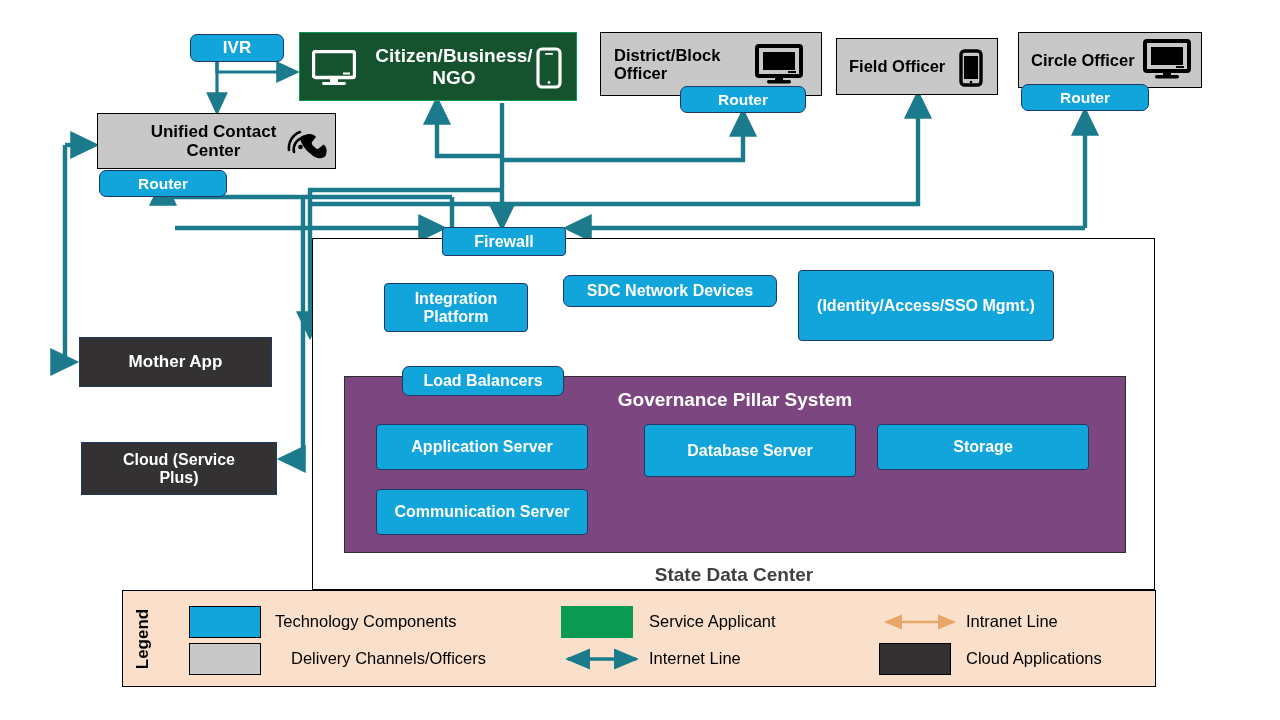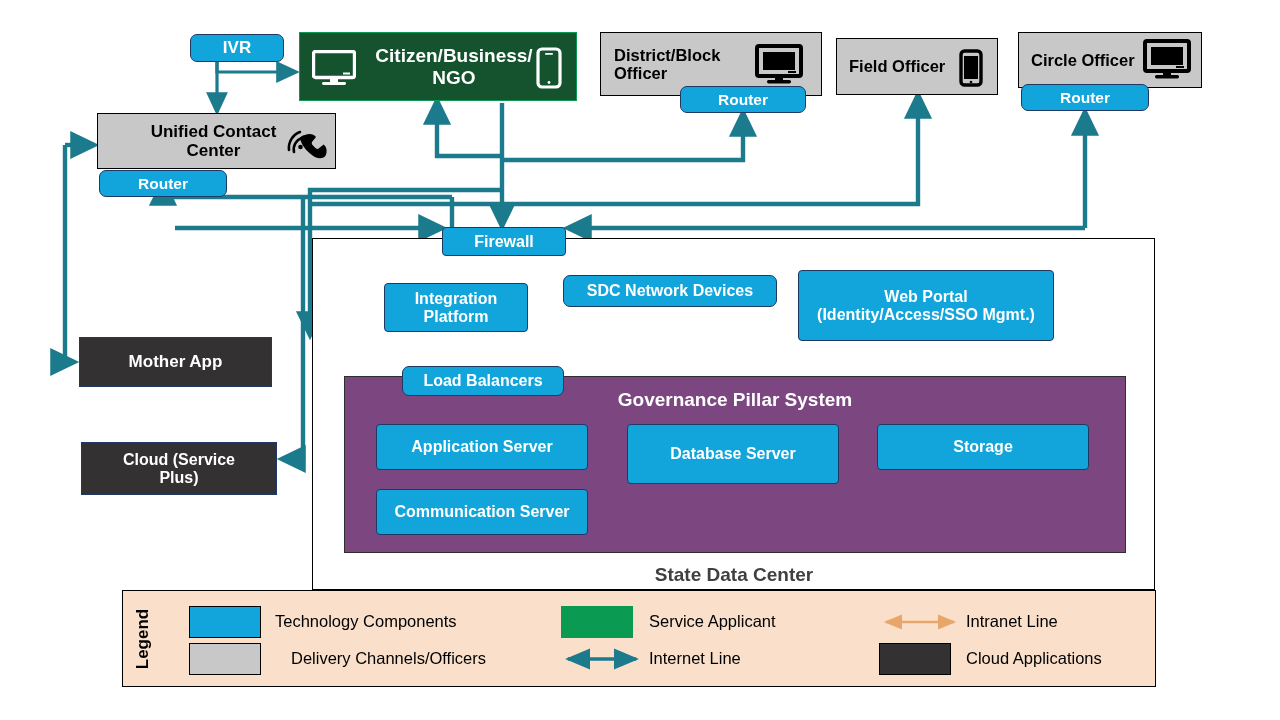--- a/index.html
+++ b/index.html
@@ -211,21 +211,21 @@
   </div>
 
   <div class="node pillar" style="left:344px;top:376px;width:782px;height:177px;display:block;"></div>
   <div class="node" style="left:560px;top:388px;width:350px;height:24px;font-size:19px;font-weight:bold;color:#ffffff;">
     <span class="lbl">Governance Pillar System</span>
   </div>
 
   <div class="node tech sq" style="left:376px;top:424px;width:212px;height:46px;font-size:16px;">
     <span class="lbl">Application Server</span>
   </div>
-  <div class="node tech sq" style="left:627px;top:424px;width:212px;height:60px;font-size:16px;">
+  <div class="node tech sq" style="left:644px;top:424px;width:212px;height:53px;font-size:16px;">
     <span class="lbl">Database Server</span>
   </div>
   <div class="node tech sq" style="left:877px;top:424px;width:212px;height:46px;font-size:16px;">
     <span class="lbl">Storage</span>
   </div>
   <div class="node tech sq" style="left:376px;top:489px;width:212px;height:46px;font-size:16px;">
     <span class="lbl">Communication Server</span>
   </div>
 
   <div class="node tech rnd" style="left:402px;top:366px;width:162px;height:30px;font-size:16px;">
@@ -238,21 +238,20 @@
       <div class="lbl">Platform</div>
     </div>
   </div>
 
   <div class="node tech rnd" style="left:563px;top:275px;width:214px;height:32px;font-size:16px;">
     <span class="lbl">SDC Network Devices</span>
   </div>
 
   <div class="node tech sq" style="left:798px;top:270px;width:256px;height:71px;font-size:16px;">
     <div>
-      <div class="lbl">Web Portal</div>
       <div class="lbl">(Identity/Access/SSO Mgmt.)</div>
     </div>
   </div>
 
   <div class="node tech sq" style="left:442px;top:227px;width:124px;height:29px;font-size:16px;">
     <span class="lbl">Firewall</span>
   </div>
 
   <div id="legend"></div>
   <div id="legend-title">

